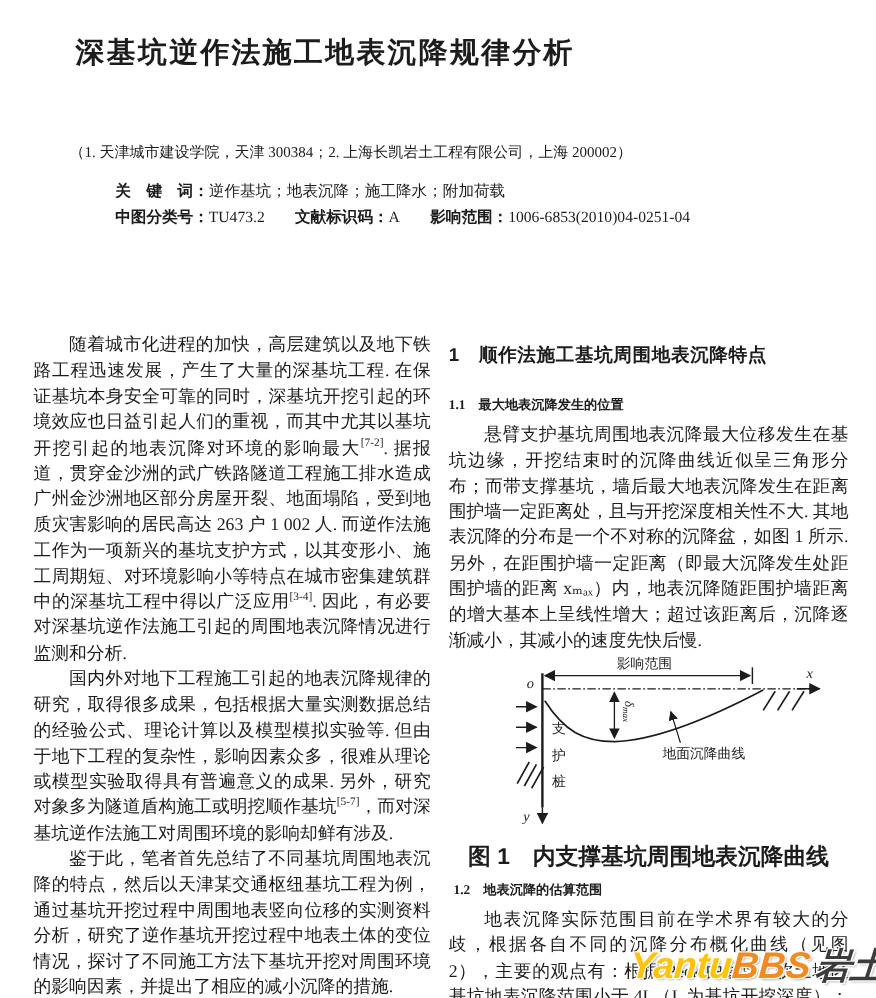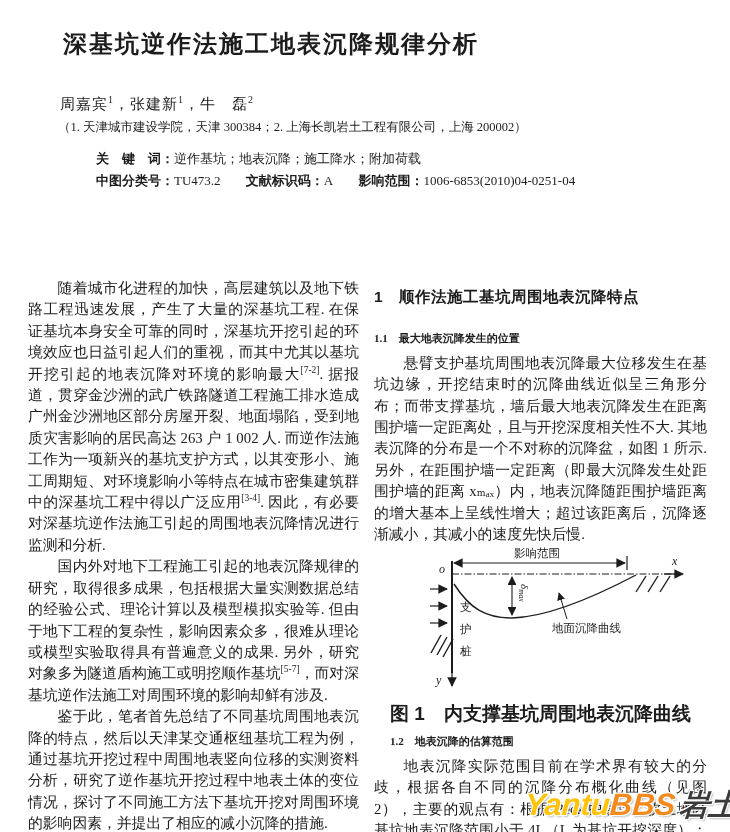--- a/index.html
+++ b/index.html
@@ -49,21 +49,21 @@
   .sec-h1{
     margin:14px 0 0 0;
     font-family:"Liberation Sans","DejaVu Sans",sans-serif;
     font-weight:bold;font-size:15.5px;letter-spacing:0.5px;
   }
   .sec-h2{
     margin:21px 0 3px 0;
     font-family:Liberation Serif, serif;
     font-weight:bold;font-size:11px;
   }
-  .sec-h2.tight{margin:7px 0 3px 16px;}
+  .sec-h2.tight{margin:7px 0 3px 4px;}
   
   .figure-wrap{margin-top:2px;text-align:left;}
   .figure-caption{
     margin-top:3px;text-align:center;
     font-family:"Liberation Sans","DejaVu Sans",sans-serif;
     font-weight:bold;font-size:19px;
   }
   svg text{
     font-family:"Liberation Serif","DejaVu Serif",serif;
     fill:#1c1c1c;
@@ -82,23 +82,20 @@
   .wm-bbs{font-size:31px;}
   .wm-cn{font-size:30px;letter-spacing:-1px;margin-left:4px;}
 </style>
 </head>
 <body>
 
 <div class="page">
 
   <div class="paper-title">深基坑逆作法施工地表沉降规律分析</div>
 
-  <div class="authors">
-    <span>周嘉宾</span><sup>1</sup><span>，</span><span>张建新</span><sup>1</sup><span>，</span><span>牛　磊</span><sup>2</sup>
-  </div>
 
   <div class="affiliation">（1. 天津城市建设学院，天津 300384；2. 上海长凯岩土工程有限公司，上海 200002）</div>
 
   <div class="meta-block">
     <div class="meta-row">
       <span class="meta-label">关　键　词：</span><span>逆作基坑；地表沉降；施工降水；附加荷载</span>
     </div>
     <div class="meta-row">
       <span class="clc-item"><span class="meta-label">中图分类号：</span><span>TU473.2</span></span>
       <span class="clc-item"><span class="meta-label">文献标识码：</span><span>A</span></span>

